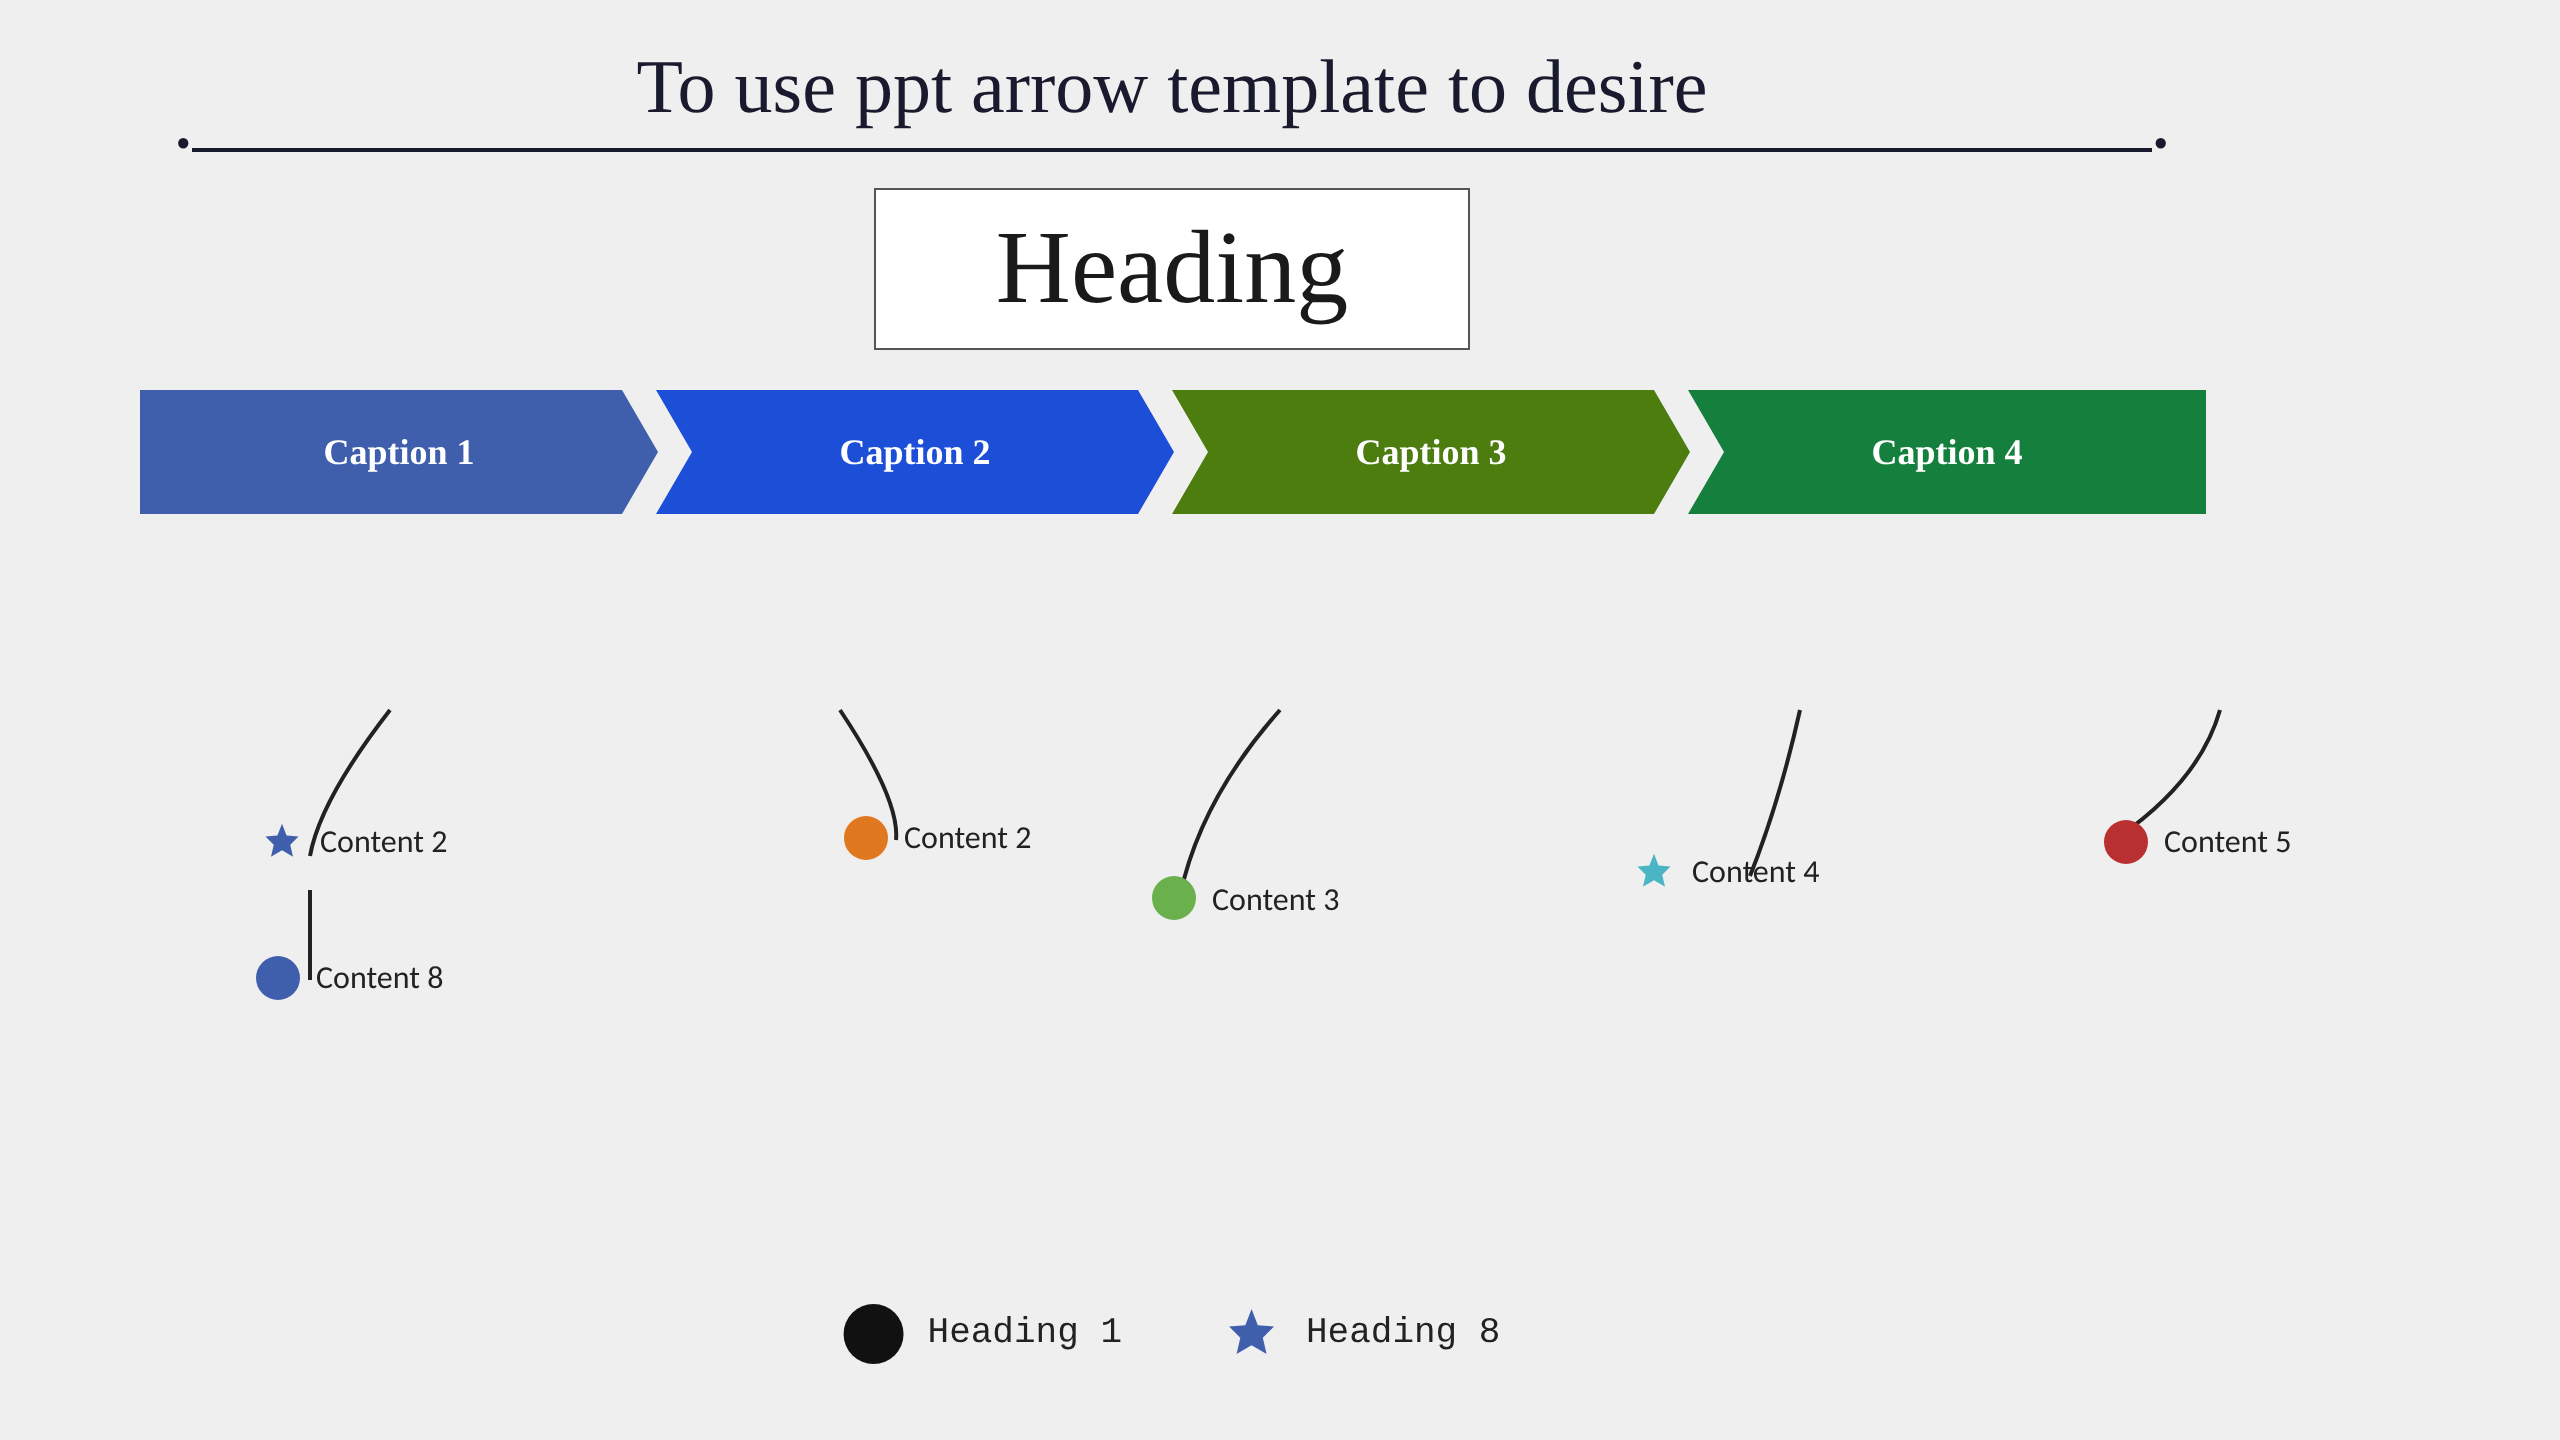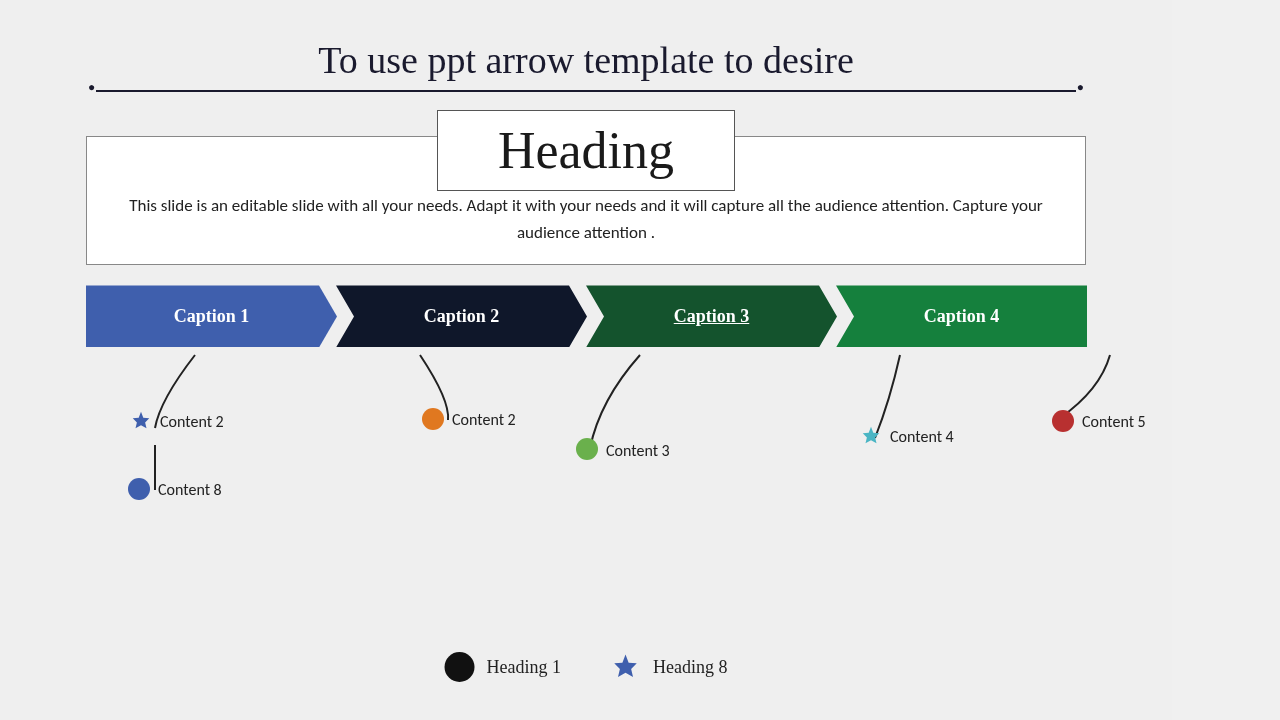--- a/index.html
+++ b/index.html
@@ -10,21 +10,21 @@
       font-family: 'Georgia', serif;
       overflow: hidden;
       position: relative;
     }
 
     .slide {
       width: 1172px;
       height: 720px;
       position: relative;
       background: #efefef;
-      padding: 16px;
+      padding: 0;
     }
 
     
     .title-area {
       text-align: center;
       padding-top: 22px;
     }
     .title-text {
       font-size: 38px;
       font-weight: normal;
@@ -106,22 +106,22 @@
     }
     .arrow-item:first-child {
       clip-path: polygon(0 0, calc(100% - 18px) 0, 100% 50%, calc(100% - 18px) 100%, 0 100%);
       text-align: right;
     }
     .arrow-item:last-child {
       clip-path: polygon(0 0, 100% 0, 100% 100%, 0 100%, 18px 50%);
     }
 
     .arrow-blue { background: #3f5fad; }
-    .arrow-orange { background: #0f172a; }
-    .arrow-green { background: #14532d; text-decoration: underline; }
+    .arrow-orange { background: #1d4ed8; }
+    .arrow-green { background: #4d7c0f; }
     .arrow-teal { background: #15803d; }
     .arrow-red { background: #b83030; }
 
     
     .lines-svg {
       position: absolute;
       top: 0;
       left: 0;
       width: 1280px;
       height: 720px;
@@ -160,21 +160,21 @@
       transform: translateX(-50%);
       display: flex;
       align-items: center;
       gap: 50px;
     }
     .legend-item {
       display: flex;
       align-items: center;
       gap: 12px;
       font-size: 18px;
-      font-family: Liberation Serif, serif;
+      font-family: Liberation Mono, monospace;
       color: #222;
     }
     .legend-circle {
       width: 30px;
       height: 30px;
       border-radius: 50%;
       background: #111;
     }
     .legend-star {
       width: 30px;
@@ -188,21 +188,20 @@
 
   <div class="title-area">
     <div class="title-text">To use ppt arrow template to desire</div>
     <div class="title-line"></div>
   </div>
 
   <div class="heading-box-wrapper">
     <div class="heading-box">Heading</div>
   </div>
 
-  <div class="desc-box">This slide is an editable slide with all your needs. Adapt it with your needs and it will capture all the audience attention. Capture your audience attention .</div>
 
   <div class="arrows-row">
     <div class="arrow-item arrow-blue">
       <span>Caption 1</span>
     </div>
     <div class="arrow-item arrow-orange">
       <span>Caption 2</span>
     </div>
     <div class="arrow-item arrow-green">
       <span>Caption 3</span>
@@ -241,21 +240,21 @@
   <div class="content-dot" style="top:408px; left:422px;">
     <span class="dot-circle" style="background:#e07820;"></span>
     <span>Content  2</span>
   </div>
 
   <div class="content-dot" style="top:438px; left:576px;align-items:flex-end;">
     <span class="dot-circle" style="background:#6ab04c;"></span>
     <span>Content  3</span>
   </div>
 
-  <div class="content-dot" style="top:425px; left:860px;">
+  <div class="content-dot" style="top:425px; left:816px;">
     <svg class="dot-star" viewBox="0 0 24 24">
       <polygon points="12,2 14.5,8.5 21,9 16.5,13.5 18,20 12,16.5 6,20 7.5,13.5 3,9 9.5,8.5" fill="#4ab5c4"></polygon>
     </svg>
     <span>Content  4</span>
   </div>
 
   <div class="content-dot" style="top:410px; left:1052px;">
     <span class="dot-circle" style="background:#b83030;"></span>
     <span>Content  5</span>
   </div>

